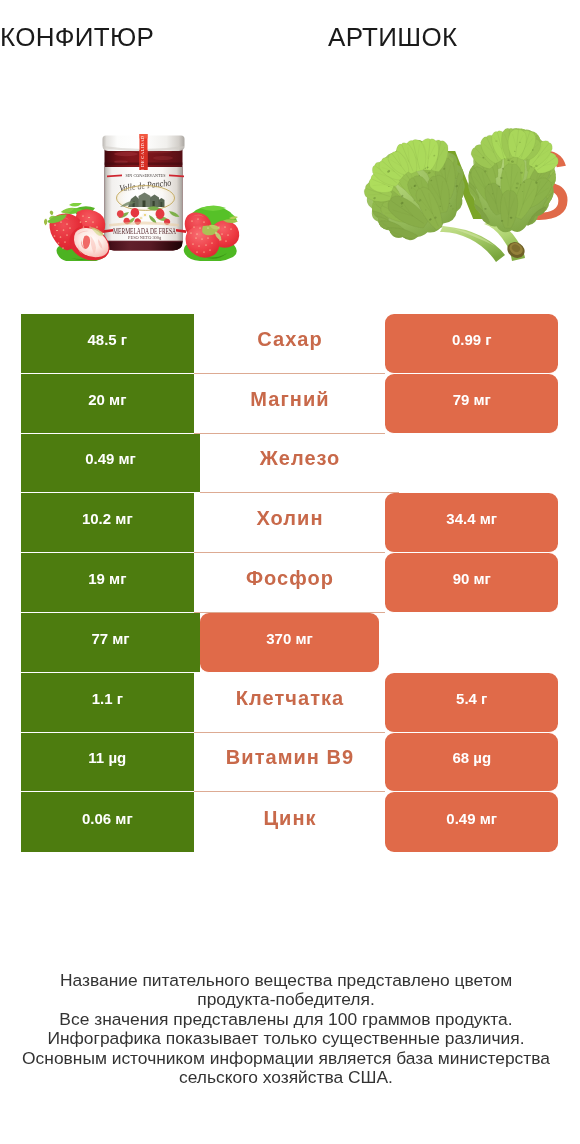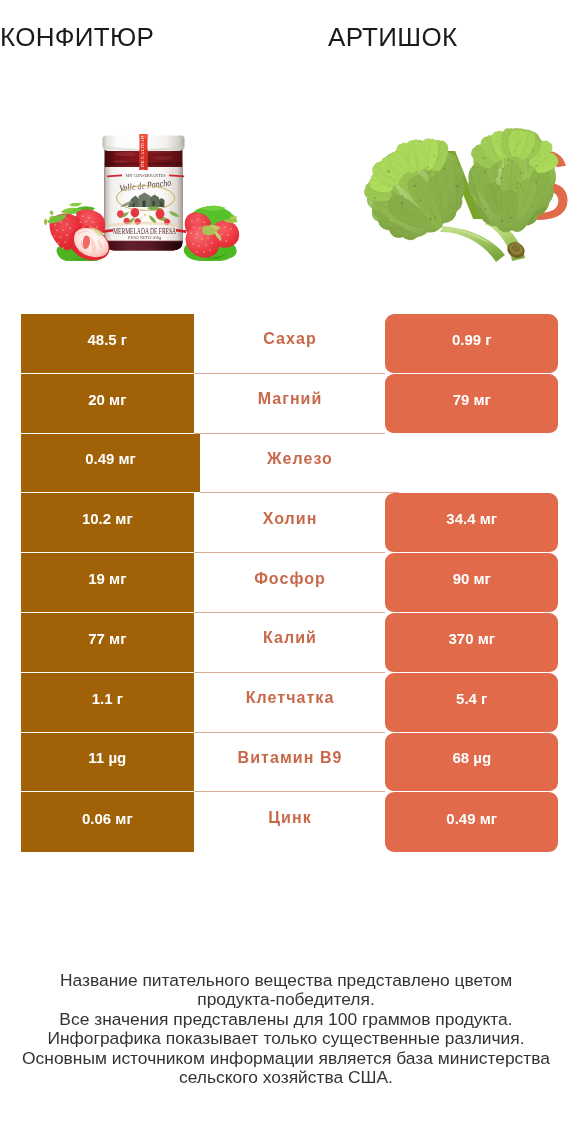--- a/index.html
+++ b/index.html
@@ -15,22 +15,22 @@
   #photo-left{left:0;top:0;width:290px;height:300px;}
   #photo-right{left:0;top:0;width:580px;height:300px;}
   .img-jar{position:absolute;left:101px;top:134px;z-index:1;}
   .img-sbl{position:absolute;left:44px;top:203px;z-index:3;}
   .img-sbr{position:absolute;left:177px;top:201px;z-index:2;}
   .img-art{position:absolute;left:363px;top:128px;}
   .table{position:absolute;left:21px;top:314px;width:537px;}
   .row{display:flex;height:59.8px;box-sizing:border-box;}
   .cell{display:flex;align-items:center;justify-content:center;font-size:15px;box-sizing:border-box;height:100%;}
   .cell span{display:block;transform:translateY(-4px);}
-  .cleft{width:179px;background:#a16207;color:#fff;font-weight:bold;border-bottom:1.6px solid #fff;}
-  .cmid{width:199px;background:#fff;color:#c8694a;font-weight:bold;font-size:16px;letter-spacing:1.05px;border-bottom:1px solid #ddab93;}
+  .cleft{width:179px;background:#4d7c0f;color:#fff;font-weight:bold;border-bottom:1.6px solid #fff;}
+  .cmid{width:199px;background:#fff;color:#c8694a;font-weight:bold;font-size:20px;letter-spacing:1.05px;border-bottom:1px solid #ddab93;}
   .cmid span{padding-left:1.05px;}
   .cright{width:179px;background:#e06a49;color:#fff;font-weight:bold;border-bottom:1.6px solid #fff;border-radius:9px;}
   .row:last-child .cleft,.row:last-child .cright{border-bottom:none;}
   .row:last-child .cmid{border-bottom:none;}
   .footer{position:absolute;left:0;width:572px;top:971px;text-align:center;font-size:17.4px;color:#333333;line-height:19.4px;}
 </style>
 </head>
 <body>
 
 <div class="page">
@@ -713,23 +713,20 @@
           <span>Фосфор</span>
         </div>
         <div class="cell cright">
           <span>90 мг</span>
         </div>
       </div>
       <div class="row">
         <div class="cell cleft">
           <span>77 мг</span>
         </div>
-        <div class="cell cmid">
-          <span>Калий</span>
-        </div>
         <div class="cell cright">
           <span>370 мг</span>
         </div>
       </div>
       <div class="row">
         <div class="cell cleft">
           <span>1.1 г</span>
         </div>
         <div class="cell cmid">
           <span>Клетчатка</span>

